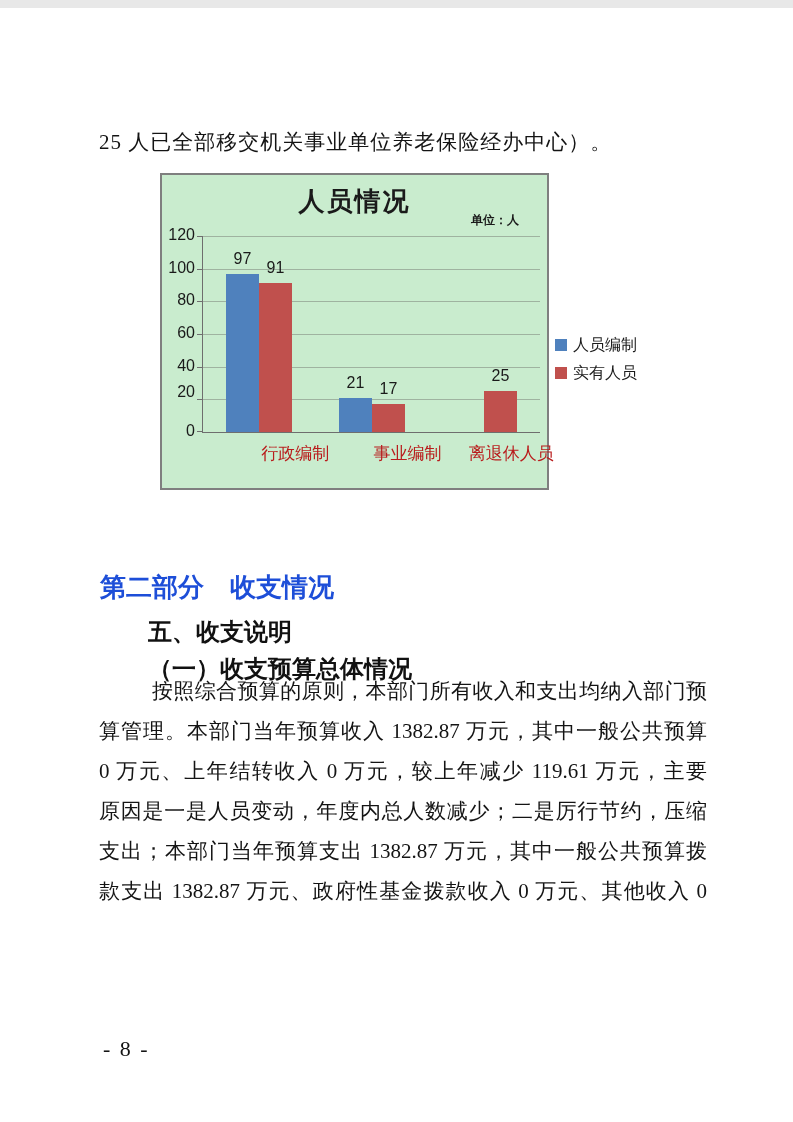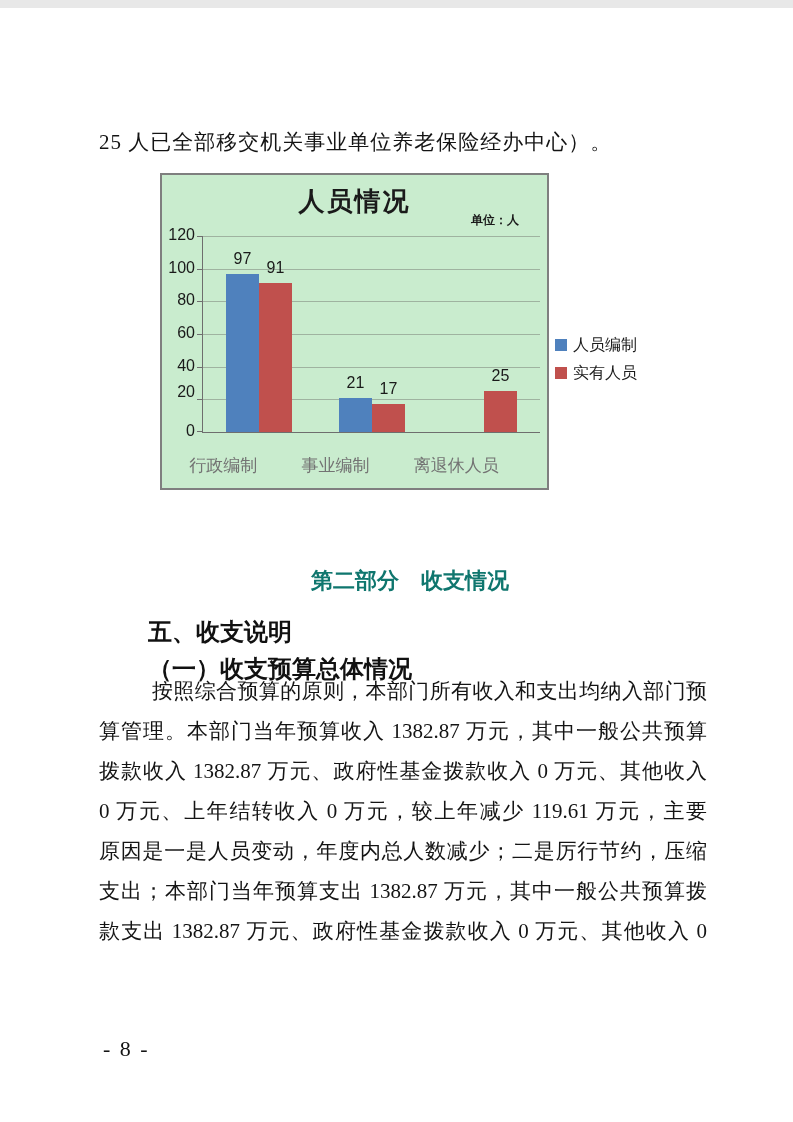--- a/index.html
+++ b/index.html
@@ -43,36 +43,36 @@
     font-family:"Liberation Sans","DejaVu Sans",sans-serif;
     font-size:16px;color:#1a1a1a;
   }
   .bar{position:absolute;bottom:0;}
   .bar-label{
     position:absolute;width:44px;text-align:center;
     font-family:"Liberation Sans","DejaVu Sans",sans-serif;
     font-size:16px;color:#1a1a1a;
   }
   .cat-label{
-    position:absolute;top:218px;width:140px;text-align:left;
+    position:absolute;top:206px;width:140px;text-align:right;
     font-family:"Liberation Sans","DejaVu Sans",sans-serif;
-    font-size:17px;color:#737373;
+    font-size:17px;color:#b91c1c;
   }
   .legend{position:absolute;left:393px;top:160px;}
   .legend-item{display:flex;align-items:center;margin-bottom:8px;height:20px;justify-content:space-between;}
   .swatch{width:12px;height:12px;display:inline-block;margin-right:6px;}
   .legend-label{
     font-family:"Liberation Sans","DejaVu Sans",sans-serif;
     font-size:16px;color:#1a1a1a;white-space:nowrap;
   }
   
   .section-heading{
-    position:absolute;left:100px;top:540px;width:620px;text-align:center;
+    position:absolute;left:100px;top:540px;width:620px;text-align:left;
     font-family:"Liberation Sans","DejaVu Sans",sans-serif;
-    font-weight:bold;font-size:22px;color:#0f766e;
+    font-weight:bold;font-size:26px;color:#1d4ed8;
   }
   .sub-heading{
     position:absolute;left:148px;
     font-family:"Liberation Sans","DejaVu Sans",sans-serif;
     font-weight:bold;font-size:24px;color:#111;white-space:nowrap;
   }
   .sub1{top:584px;}
   .sub2{top:621px;}
   .body-text{position:absolute;left:99px;top:663px;width:608px;}
   .bodyline{
@@ -144,21 +144,20 @@
     </div>
   </div>
 
   <h2 class="section-heading">第二部分　收支情况</h2>
   <h3 class="sub-heading sub1">五、收支说明</h3>
   <h3 class="sub-heading sub2">（一）收支预算总体情况</h3>
 
   <div class="body-text">
       <div class="bodyline indent">按照综合预算的原则，本部门所有收入和支出均纳入部门预</div>
       <div class="bodyline">算管理。本部门当年预算收入 1382.87 万元，其中一般公共预算</div>
-      <div class="bodyline">拨款收入 1382.87 万元、政府性基金拨款收入 0 万元、其他收入</div>
       <div class="bodyline">0 万元、上年结转收入 0 万元，较上年减少 119.61 万元，主要</div>
       <div class="bodyline">原因是一是人员变动，年度内总人数减少；二是厉行节约，压缩</div>
       <div class="bodyline">支出；本部门当年预算支出 1382.87 万元，其中一般公共预算拨</div>
       <div class="bodyline">款支出 1382.87 万元、政府性基金拨款收入 0 万元、其他收入 0</div>
     </div>
 
   <div class="page-number">- 8 -</div>
 
 </div>
 

